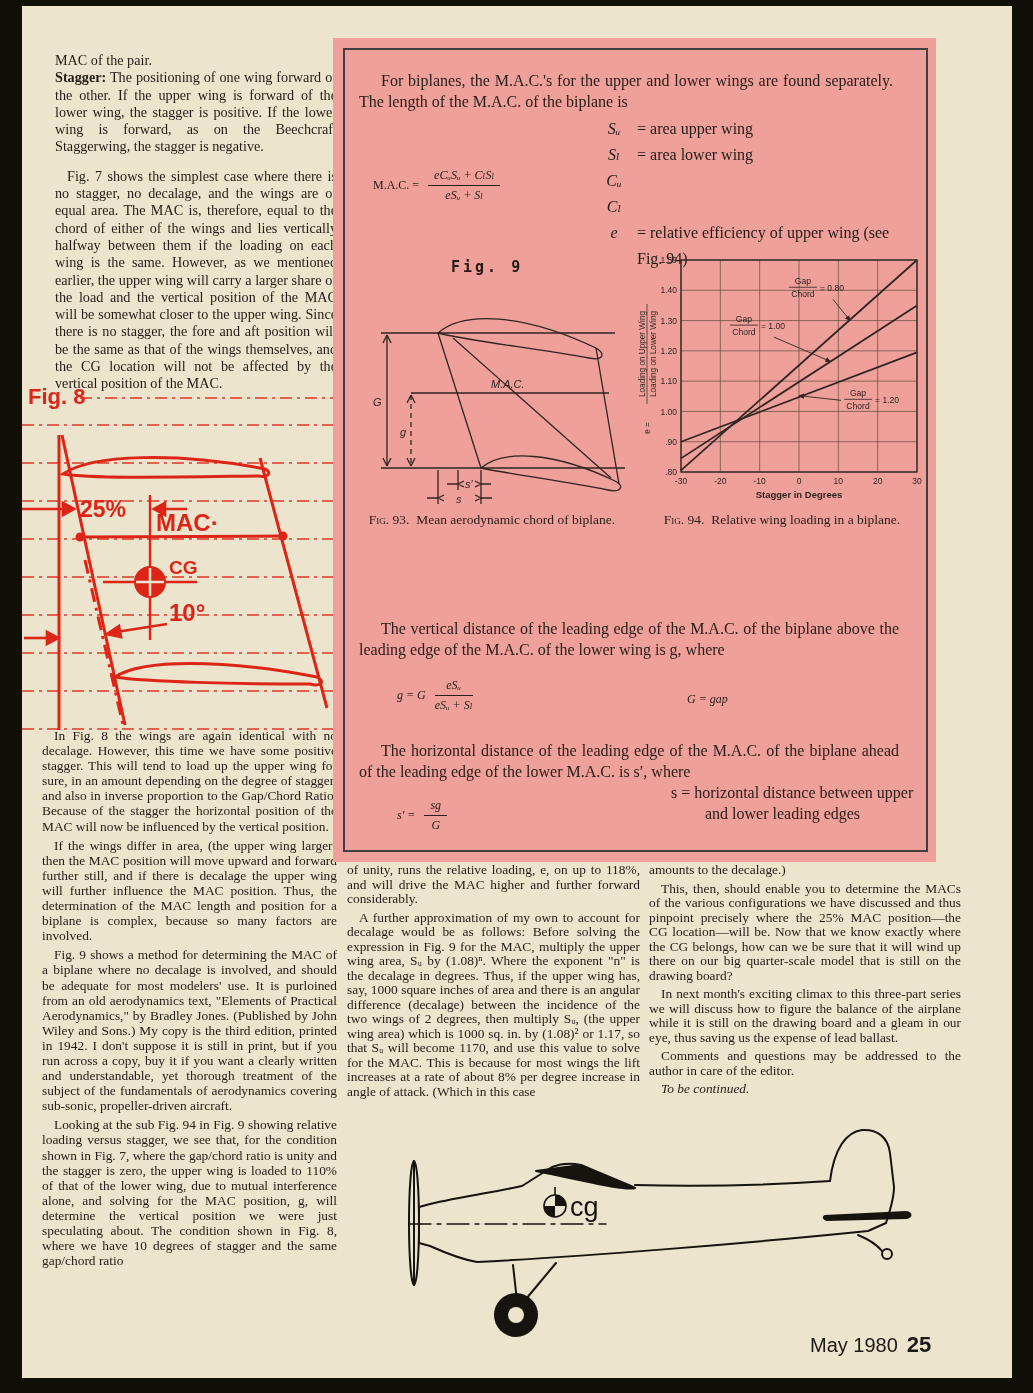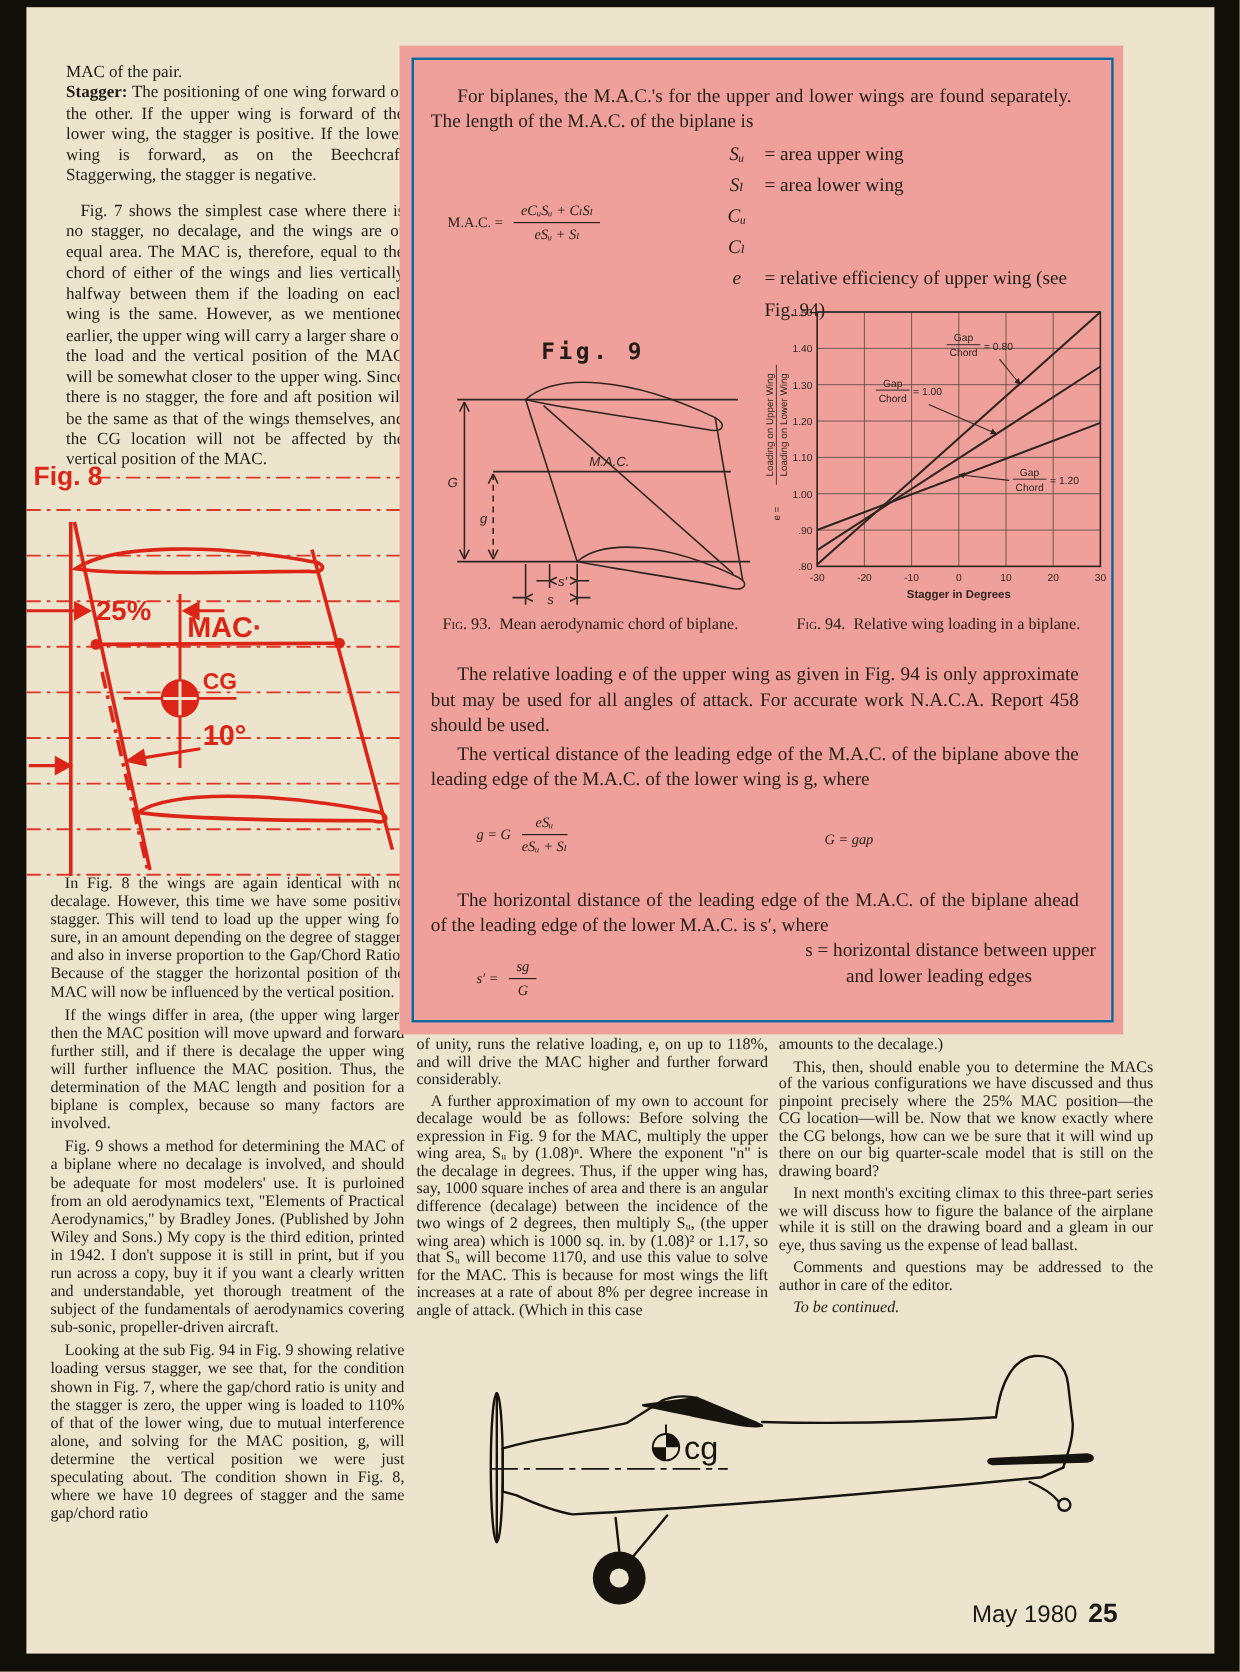--- a/index.html
+++ b/index.html
@@ -11,34 +11,34 @@
   .col p.noind{text-indent:0;}
   .col p + p{margin-top:4px;}
   .topcol{left:33px;top:46px;width:282px;font-size:14.2px;line-height:17.3px;}
   .glossary{margin-left:16px;margin-right:4px;}
   .botleft{left:20px;top:722px;width:295px;font-size:13.4px;line-height:15.1px;}
   .midcol{left:325px;top:857px;width:293px;font-size:13.4px;line-height:14.5px;}
   .rightcol{left:627px;top:857px;width:312px;font-size:13.4px;line-height:14.5px;}
   .tbc{font-style:italic;text-indent:14px;margin-top:6px;}
   
   .pink{position:absolute;left:311px;top:32px;width:603px;height:824px;background:#efa09a;}
-  .pink-inner{position:absolute;left:10px;top:10px;right:8px;bottom:10px;border:2px solid #0369a1;}
+  .pink-inner{position:absolute;left:10px;top:10px;right:8px;bottom:10px;border:2px solid #404040;}
   .pk{position:absolute;font-size:16px;line-height:21px;text-align:justify;color:#2b2019;}
   .pk p{margin:0;text-indent:22px;}
   .legend{position:absolute;font-size:16px;line-height:26px;}
   .legend .li{display:grid;grid-template-columns:34px 1fr;column-gap:6px;}
   .legend .sym{font-style:italic;text-align:center;}
   .eq{position:absolute;display:flex;align-items:center;gap:9px;font-size:12px;color:#2b2019;}
   .eq .lhs{white-space:nowrap;}
   .eq .var{font-style:italic;}
   .frac{display:inline-block;text-align:center;font-style:italic;}
   .frac .num{display:block;border-bottom:1.6px solid #2b2019;padding:0 6px 2px;}
   .frac .den{display:block;padding-top:2px;}
   .fig9lab{position:absolute;font-family:"DejaVu Sans Mono",monospace;font-weight:bold;
-           font-size:19px;letter-spacing:3px;color:#241b14;margin-top:24px;}
+           font-size:15px;letter-spacing:3px;color:#241b14;}
   .cap{position:absolute;font-size:13.5px;line-height:16.5px;text-align:center;color:#2b2019;}
   .cap .tag{font-variant:small-caps;}
   .hang{padding-left:34px;text-indent:-34px;text-align:left;}
   .footer{position:absolute;left:788px;top:1326px;font-family:"Liberation Sans","DejaVu Sans",sans-serif;
           font-size:20px;color:#1c1a16;text-align:center;}
   .footer b{font-size:22px;margin-left:9px;}
   
   svg{position:absolute;overflow:visible;}
   svg text{font-family:"Liberation Sans","DejaVu Sans",sans-serif;}
   .grid{stroke:#5c4a3e;stroke-width:0.7;}
@@ -256,23 +256,20 @@
 
       <div class="cap" style="left:6px;top:462px;width:282px">
         <span class="tag">Fig. 93.</span>&nbsp;
         <span>Mean aerodynamic chord of biplane.</span>
       </div>
       <div class="cap" style="left:294px;top:462px;width:286px">
         <span class="tag">Fig. 94.</span>&nbsp;
         <span>Relative wing loading in a biplane.</span>
       </div>
 
-      <div class="pk" style="left:14px;top:502px;width:540px">
-        <p>The relative loading e of the upper wing as given in Fig. 94 is only approximate but may be used for all angles of attack.  For accurate work N.A.C.A. Report 458 should be used.</p>
-      </div>
       <div class="pk" style="left:14px;top:568px;width:540px">
         <p>The vertical distance of the leading edge of the M.A.C. of the biplane above the leading edge of the M.A.C. of the lower wing is g, where</p>
       </div>
 
       <div class="eq" style="left:52px;top:628px">
         <span class="lhs var">g = G</span>
         <span class="frac">
           <span class="num">eSᵤ</span>
           <span class="den">eSᵤ + Sₗ</span>
         </span>

